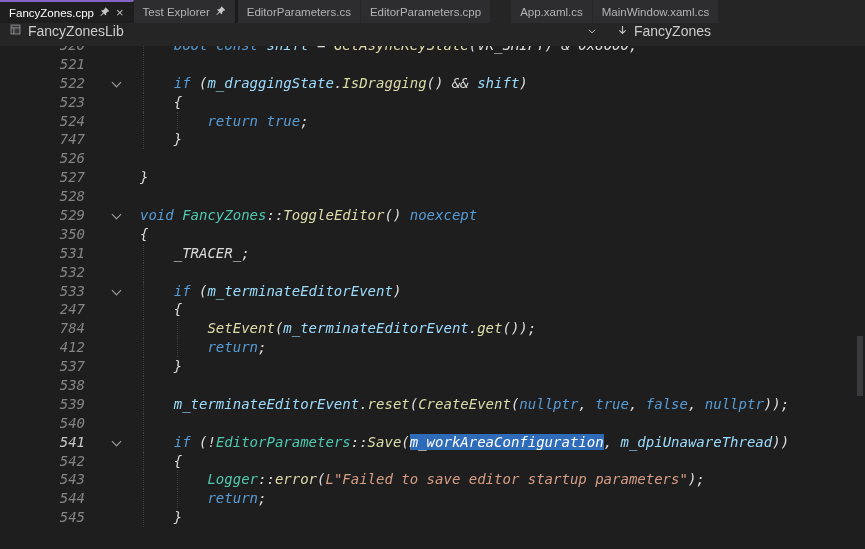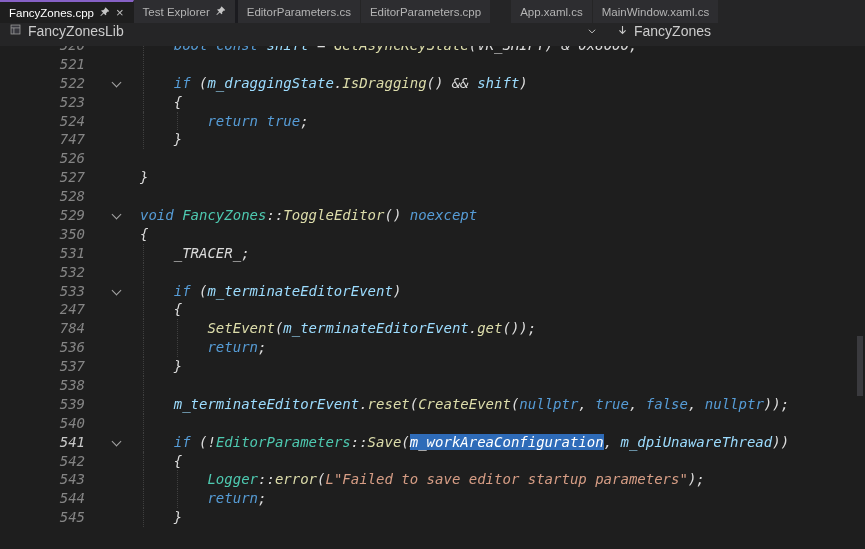--- a/index.html
+++ b/index.html
@@ -184,21 +184,21 @@
           <div class="ln">247</div>
           <div class="fold"></div>
           <div class="code"><span class="guide" style="left: 3px;"></span><span class="toks"><span style="color: rgb(220, 220, 220);">    {</span></span></div>
         </div>
         <div class="row">
           <div class="ln">784</div>
           <div class="fold"></div>
           <div class="code"><span class="guide" style="left: 3px;"></span><span class="guide" style="left: 36.72px;"></span><span class="toks"><span style="color: rgb(220, 220, 220);">        </span><span style="color: rgb(220, 220, 170);">SetEvent</span><span style="color: rgb(220, 220, 220);">(</span><span style="color: rgb(156, 220, 254);">m_terminateEditorEvent</span><span style="color: rgb(220, 220, 220);">.</span><span style="color: rgb(220, 220, 170);">get</span><span style="color: rgb(220, 220, 220);">());</span></span></div>
         </div>
         <div class="row">
-          <div class="ln">536</div>
+          <div class="ln">412</div>
           <div class="fold"></div>
           <div class="code"><span class="guide" style="left: 3px;"></span><span class="guide" style="left: 36.72px;"></span><span class="toks"><span style="color: rgb(220, 220, 220);">        </span><span style="color: rgb(86, 156, 214);">return</span><span style="color: rgb(220, 220, 220);">;</span></span></div>
         </div>
         <div class="row">
           <div class="ln">537</div>
           <div class="fold"></div>
           <div class="code"><span class="guide" style="left: 3px;"></span><span class="toks"><span style="color: rgb(220, 220, 220);">    }</span></span></div>
         </div>
         <div class="row">
           <div class="ln">538</div>

